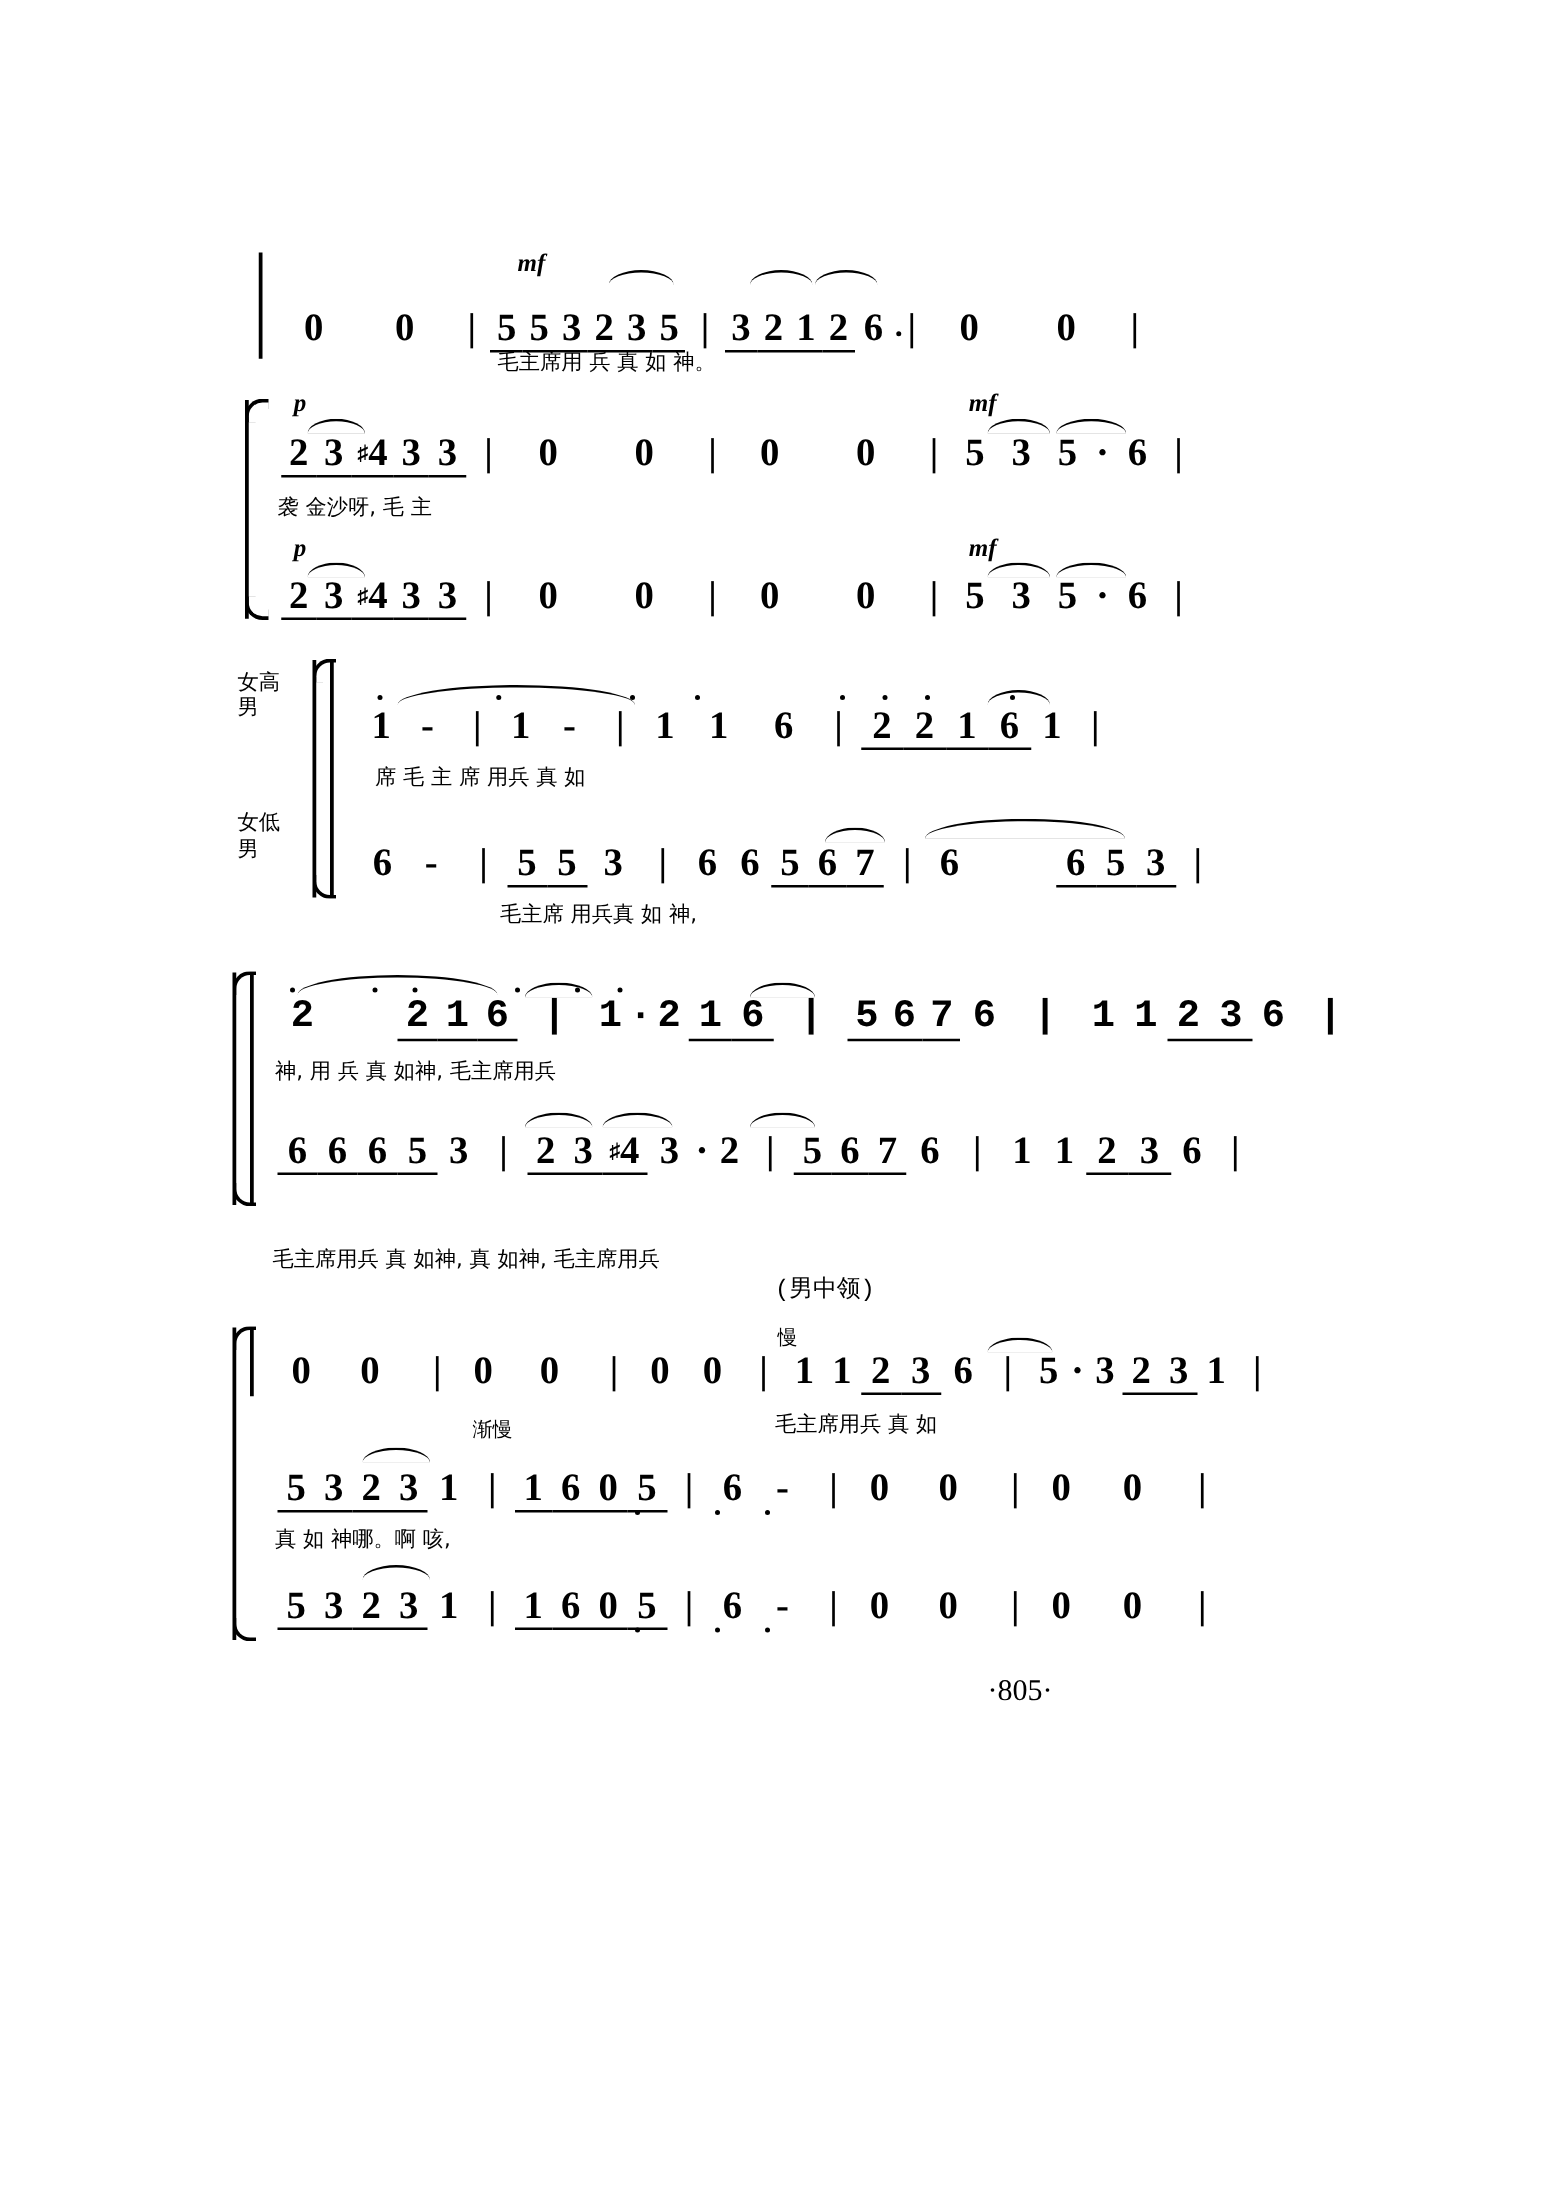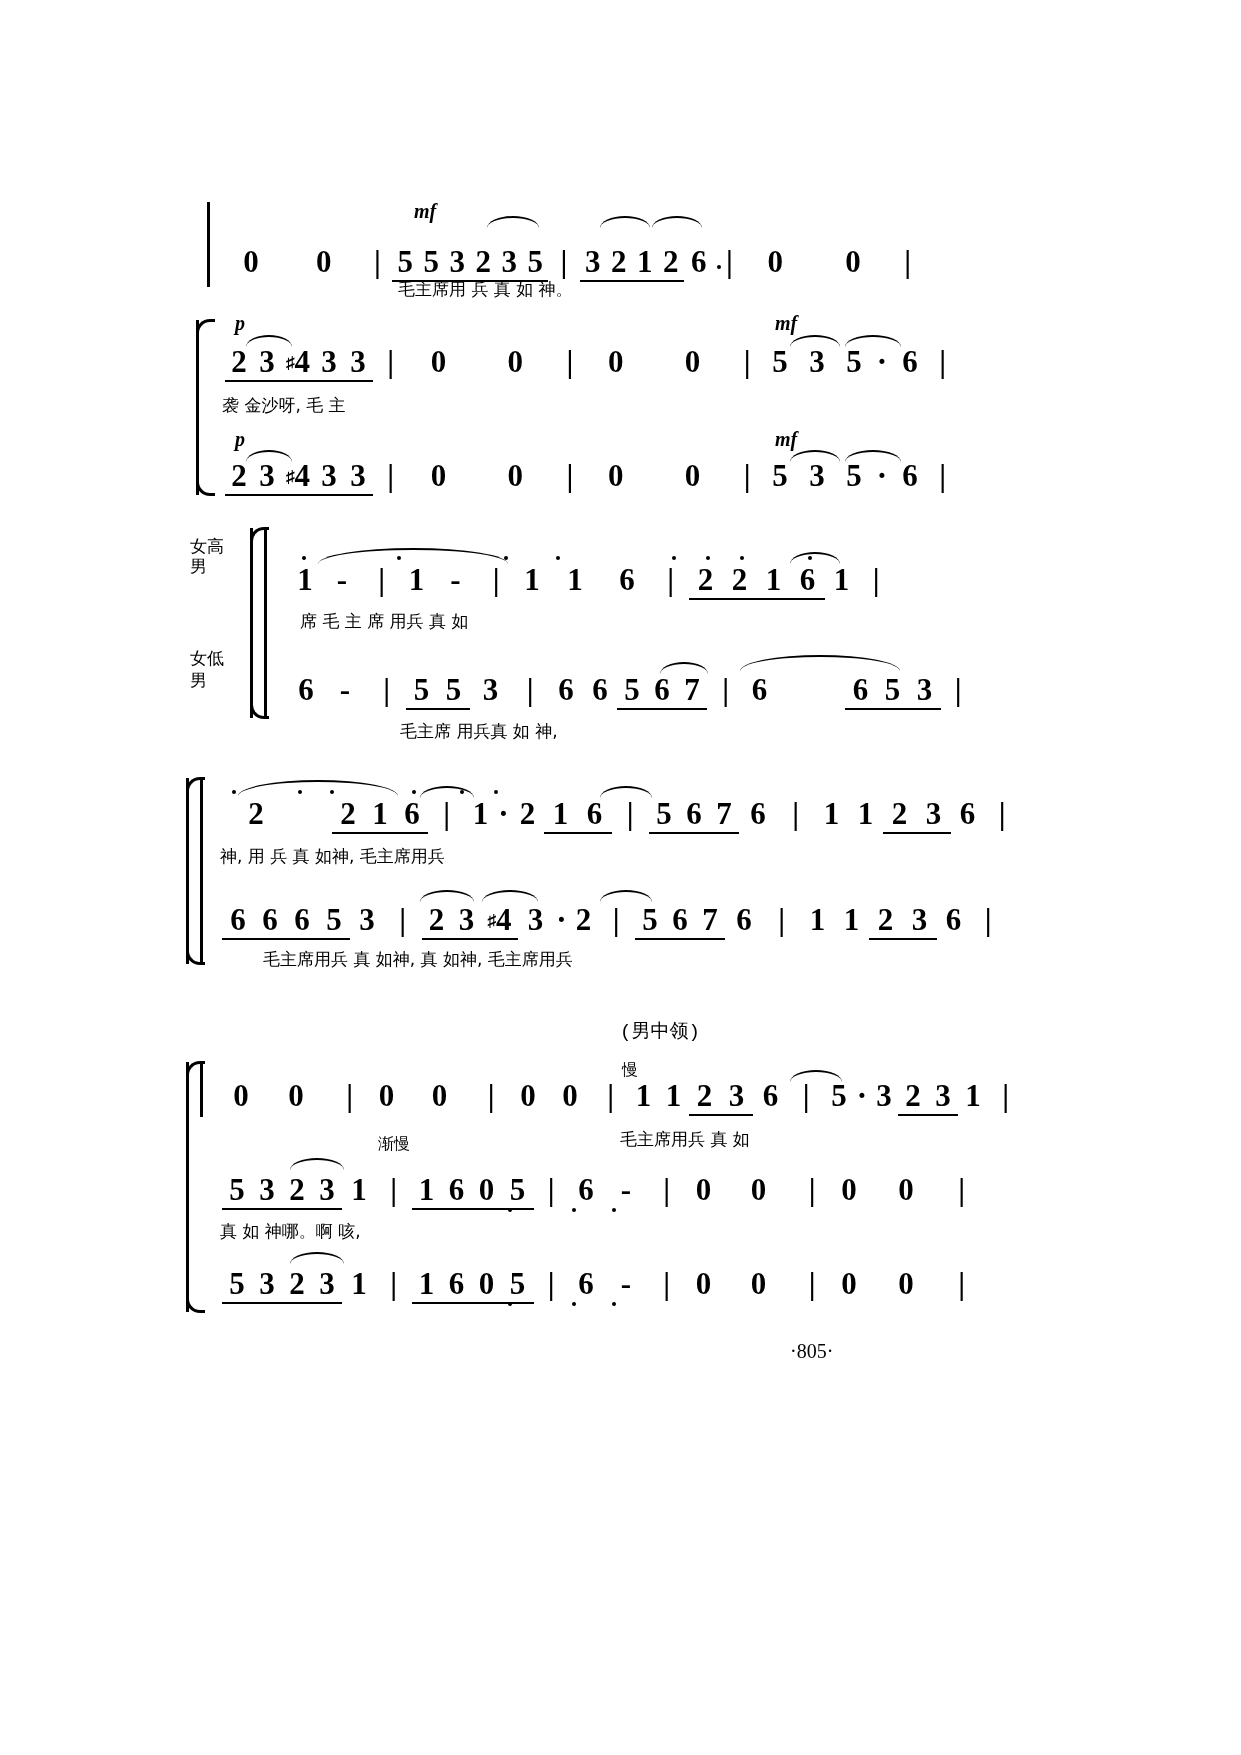--- a/index.html
+++ b/index.html
@@ -10,21 +10,21 @@
   .brace:before{top:-1px;border-top:3px solid #000;border-top-left-radius:14px;}
   .brace:after{bottom:-1px;border-bottom:3px solid #000;border-bottom-left-radius:14px;}
   .vbar{position:absolute;width:3px;background:#000;}
   .staff{position:absolute;white-space:nowrap;}
   .notes{font-family:"Liberation Serif",serif;font-size:31px;font-weight:bold;letter-spacing:0;}
   .notes span{display:inline-block;text-align:center;position:relative;}
   .lyr{font-family:"DejaVu Sans",sans-serif;font-size:17px;}
   .dyn{position:absolute;font-family:"Liberation Serif",serif;font-style:italic;font-weight:bold;font-size:20px;}
   .mark{position:absolute;font-family:Liberation Mono, monospace;font-size:16px;}
   .vlabel{position:absolute;font-family:"DejaVu Sans",sans-serif;font-size:17px;line-height:17px;}
-  .pg{position:absolute;font-family:"Liberation Serif",serif;font-size:20px;}
+  .pg{position:absolute;font-family:"Liberation Serif",serif;font-size:24px;}
   
   .b1{border-bottom:2px solid #000;}
   .slur{position:absolute;border-top:2px solid #000;border-radius:50%/100% 100% 0 0;height:10px;}
   .tie{position:absolute;border-top:2px solid #000;border-radius:50%/100% 100% 0 0;height:14px;}
   .dotu{position:absolute;width:4px;height:4px;border-radius:50%;background:#000;}
   .dotd{position:absolute;width:4px;height:4px;border-radius:50%;background:#000;}
 </style>
 </head>
 <body>
 
@@ -155,21 +155,21 @@
   </div>
 
   <div>
     <div class="brace" style="left:186px;top:778px;height:186px;"></div>
     <div class="vbar" style="left:200px;top:778px;height:186px;"></div>
 
     <div class="tie" style="left:238px;top:780px;width:160px;"></div>
     <div class="slur" style="left:420px;top:786px;width:54px;"></div>
     <div class="slur" style="left:600px;top:786px;width:52px;"></div>
 
-    <div class="staff notes" style="left:240px;top:796px;">
+    <div class="staff notes" style="left:226px;top:796px;font-family:Liberation Mono, monospace;">
       <span style="width:32px">2</span><span style="width:60px"></span><span style="width:32px" class="b1">2</span><span style="width:32px" class="b1">1</span><span style="width:32px" class="b1">6</span>
       <span style="width:22px">|</span>
       <span style="width:30px">1</span><span style="width:16px">·</span><span style="width:32px">2</span><span style="width:34px" class="b1">1</span><span style="width:34px" class="b1">6</span>
       <span style="width:22px">|</span>
       <span style="width:30px" class="b1">5</span><span style="width:30px" class="b1">6</span><span style="width:30px" class="b1">7</span><span style="width:38px">6</span>
       <span style="width:22px">|</span>
       <span style="width:34px">1</span><span style="width:34px">1</span><span style="width:34px" class="b1">2</span><span style="width:34px" class="b1">3</span><span style="width:34px">6</span>
       <span style="width:20px">|</span>
     </div>
     <div class="dotu" style="left:232px;top:790px;"></div>
@@ -188,21 +188,21 @@
     <div class="staff notes" style="left:222px;top:902px;">
       <span style="width:32px" class="b1">6</span><span style="width:32px" class="b1">6</span><span style="width:32px" class="b1">6</span><span style="width:32px" class="b1">5</span><span style="width:34px">3</span>
       <span style="width:22px">|</span>
       <span style="width:30px" class="b1">2</span><span style="width:30px" class="b1">3</span><span style="width:36px" class="b1"><sup style="font-size:17px;vertical-align:4px">♯</sup>4</span><span style="width:36px">3</span><span style="width:16px">·</span><span style="width:28px">2</span>
       <span style="width:22px">|</span>
       <span style="width:30px" class="b1">5</span><span style="width:30px" class="b1">6</span><span style="width:30px" class="b1">7</span><span style="width:38px">6</span>
       <span style="width:22px">|</span>
       <span style="width:34px">1</span><span style="width:34px">1</span><span style="width:34px" class="b1">2</span><span style="width:34px" class="b1">3</span><span style="width:34px">6</span>
       <span style="width:20px">|</span>
     </div>
-    <div class="staff lyr" style="left:218px;top:948px;margin-left:45px;">毛主席用兵 真 如神, 真 如神, 毛主席用兵</div>
+    <div class="staff lyr" style="left:218px;top:996px;">毛主席用兵 真 如神, 真 如神, 毛主席用兵</div>
   </div>
 
   <div>
     <div class="mark" style="left:620px;top:1018px;font-size:19px;">(男中领)</div>
 
     <div class="brace" style="left:186px;top:1062px;height:250px;"></div>
     <div class="vbar" style="left:200px;top:1062px;height:55px;"></div>
 
     <div class="mark" style="left:622px;top:1060px;">慢</div>
     <div class="slur" style="left:790px;top:1070px;width:52px;"></div>

